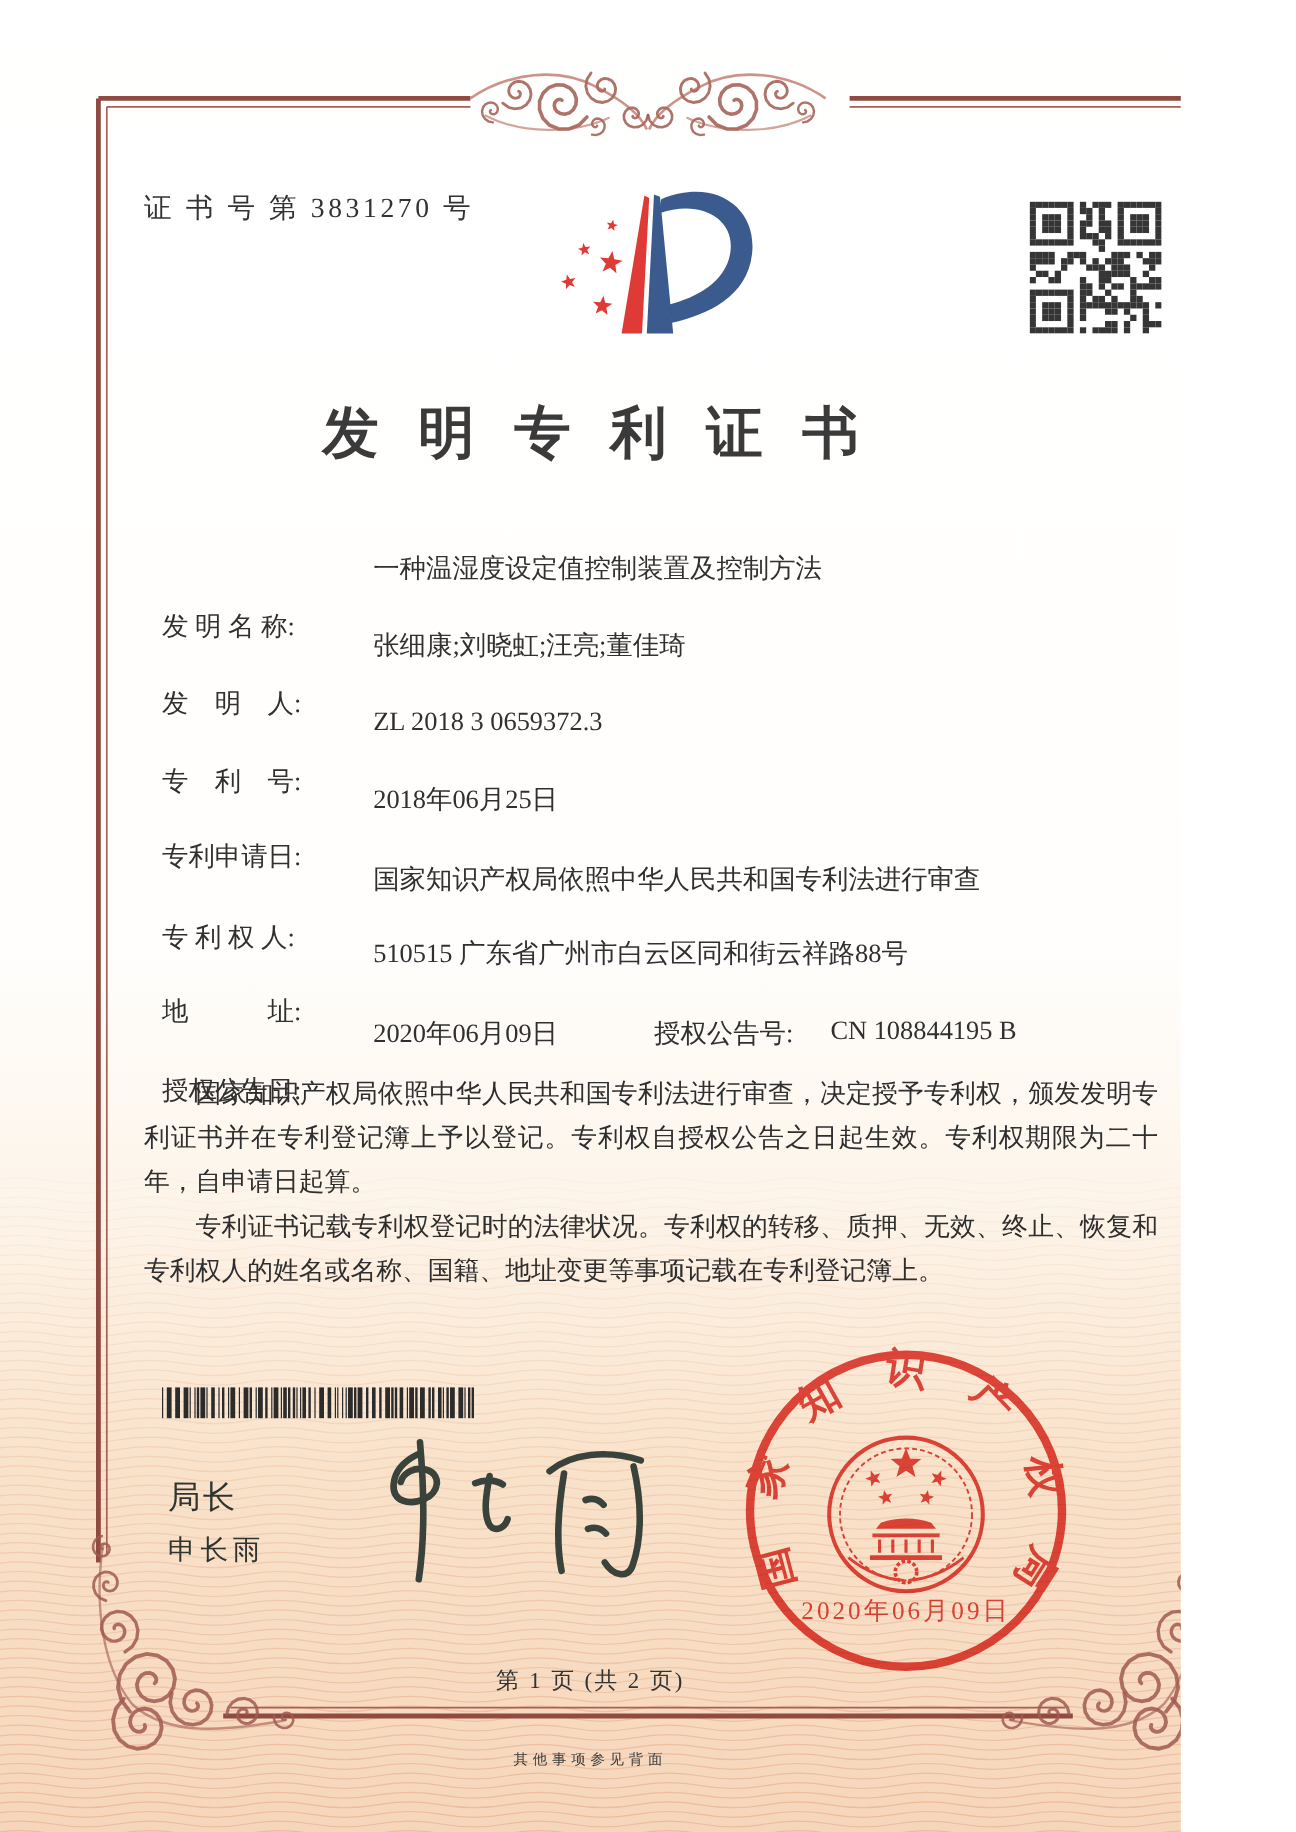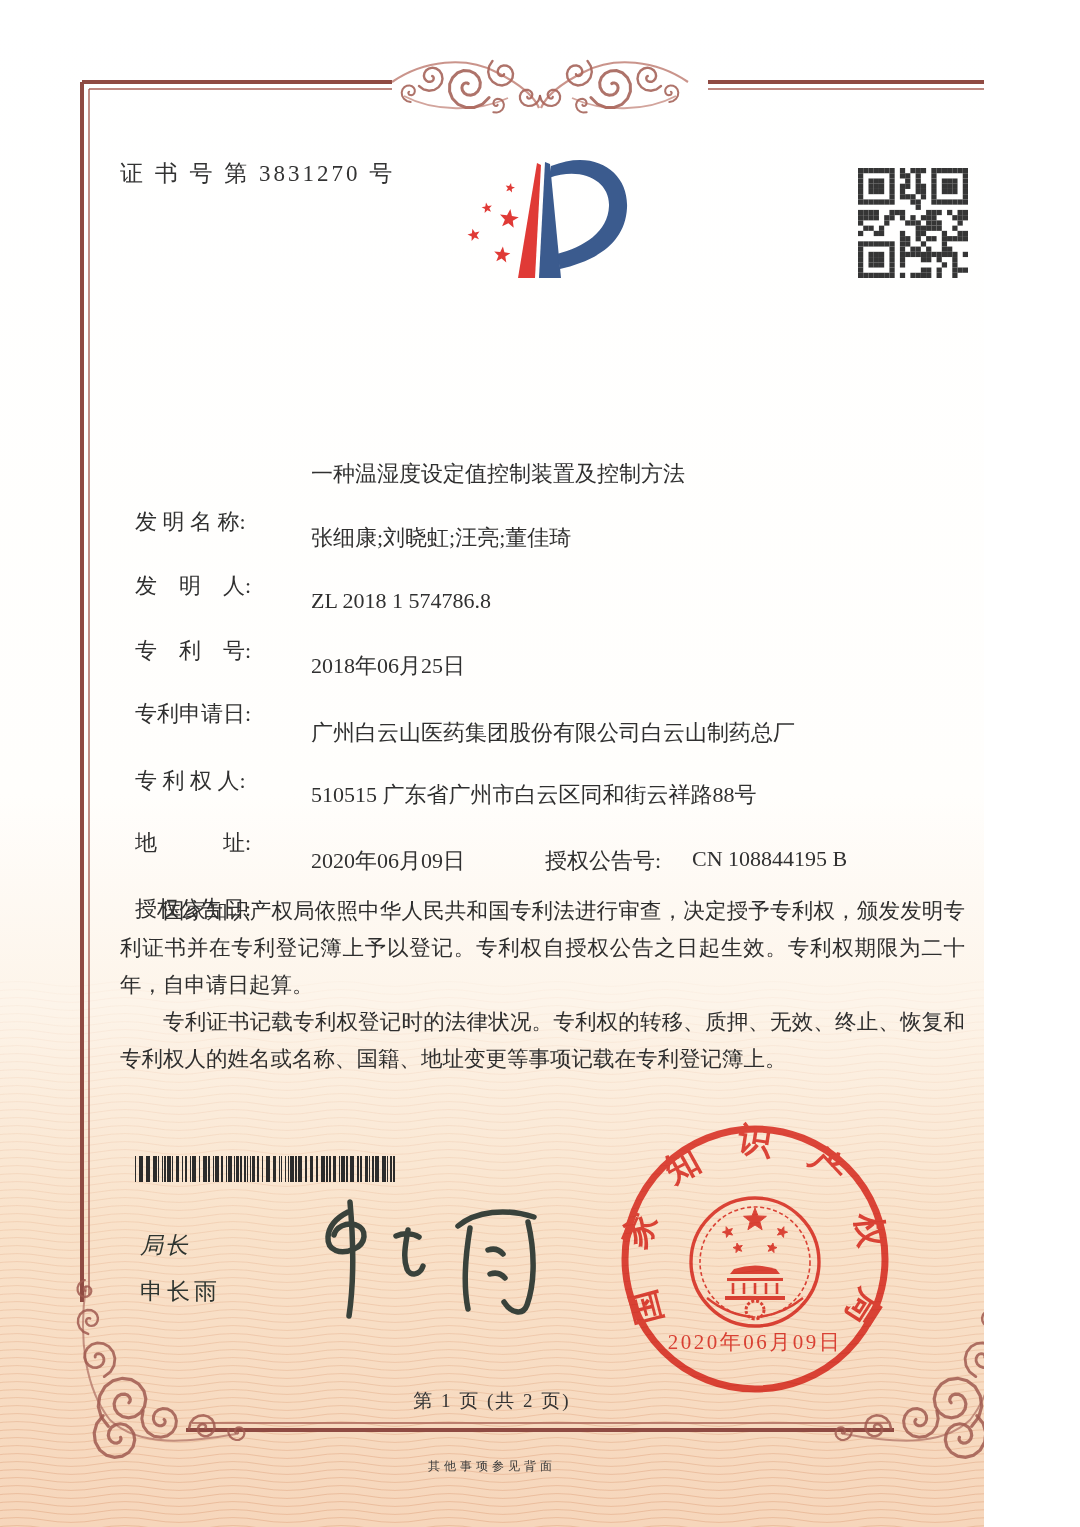--- a/index.html
+++ b/index.html
@@ -12,21 +12,21 @@
   .title{left:0;right:0;top:330px;text-align:center;font-size:47px;font-weight:700;
          letter-spacing:33px;text-indent:33px;color:#3a3a3a;}
   .frow{position:absolute;left:0;width:100%;height:30px;font-size:22px;color:#303030;}
   .flabel{position:absolute;left:135px;margin-top:48px;}
   .fvalue{position:absolute;left:281px;margin-left:30px;}
   .glabel{position:absolute;left:545px;}
   .gvalue{position:absolute;left:692px;}
   .paras{position:absolute;left:120px;top:893px;width:845px;font-size:21.5px;
          line-height:37px;text-align:justify;color:#2e2e2e;}
   .paras p{margin:0;text-indent:2em;}
-  .director-title{left:140px;top:1230px;font-size:23px;letter-spacing:2px;color:#2e3530;font-style:italic;}
+  .director-title{left:140px;top:1230px;font-size:27px;letter-spacing:2px;color:#2e3530;}
   .director-name{left:140px;top:1276px;font-size:23px;letter-spacing:4px;color:#2e3530;}
   .pageinfo{left:0;right:0;top:1388px;text-align:center;font-size:19px;letter-spacing:2px;color:#333;}
   .backnote{left:0;right:0;top:1458px;text-align:center;font-size:12px;letter-spacing:4px;color:#3a3a3a;}
   #sealwrap{position:absolute;left:614px;top:1118px;width:282px;height:282px;
             mix-blend-mode:multiply;opacity:.92;}
   #sigwrap{position:absolute;left:292px;top:1196px;width:260px;height:128px;}
   #logowrap{position:absolute;left:450px;top:148px;width:190px;height:150px;}
   #qrwrap{position:absolute;left:858px;top:168px;width:110px;height:110px;}
   #bcwrap{position:absolute;left:135px;top:1156px;width:266px;height:26px;}
 </style>
@@ -406,40 +406,41 @@
       <rect x="31.43" y="104.76" width="5.24" height="5.24" fill="#353535"></rect>
       <rect x="41.90" y="104.76" width="5.24" height="5.24" fill="#353535"></rect>
       <rect x="52.38" y="104.76" width="5.24" height="5.24" fill="#353535"></rect>
       <rect x="57.62" y="104.76" width="5.24" height="5.24" fill="#353535"></rect>
       <rect x="62.86" y="104.76" width="5.24" height="5.24" fill="#353535"></rect>
       <rect x="68.10" y="104.76" width="5.24" height="5.24" fill="#353535"></rect>
       <rect x="78.57" y="104.76" width="5.24" height="5.24" fill="#353535"></rect>
       <rect x="94.29" y="104.76" width="5.24" height="5.24" fill="#353535"></rect>
     </svg>
 
+  <div class="absline title">发明专利证书</div>
 
   <div class="frow" style="top:459px">
     <span class="flabel">发 明 名 称:</span>
     <span class="fvalue">一种温湿度设定值控制装置及控制方法</span>
   </div>
   <div class="frow" style="top:523px">
     <span class="flabel">发　明　人:</span>
     <span class="fvalue">张细康;刘晓虹;汪亮;董佳琦</span>
   </div>
   <div class="frow" style="top:588px">
     <span class="flabel">专　利　号:</span>
-    <span class="fvalue">ZL 2018 1 574786.8</span>
+    <span class="fvalue">ZL 2018 3 0659372.3</span>
   </div>
   <div class="frow" style="top:651px">
     <span class="flabel">专利申请日:</span>
     <span class="fvalue">2018年06月25日</span>
   </div>
   <div class="frow" style="top:718px">
     <span class="flabel">专 利 权 人:</span>
-    <span class="fvalue">广州白云山医药集团股份有限公司白云山制药总厂</span>
+    <span class="fvalue">国家知识产权局依照中华人民共和国专利法进行审查</span>
   </div>
   <div class="frow" style="top:780px">
     <span class="flabel">地　　　址:</span>
     <span class="fvalue">510515 广东省广州市白云区同和街云祥路88号</span>
   </div>
   <div class="frow" style="top:846px">
     <span class="flabel">授权公告日:</span>
     <span class="fvalue">2020年06月09日</span>
     <span class="glabel">授权公告号:</span>
     <span class="gvalue">CN 108844195 B</span>

